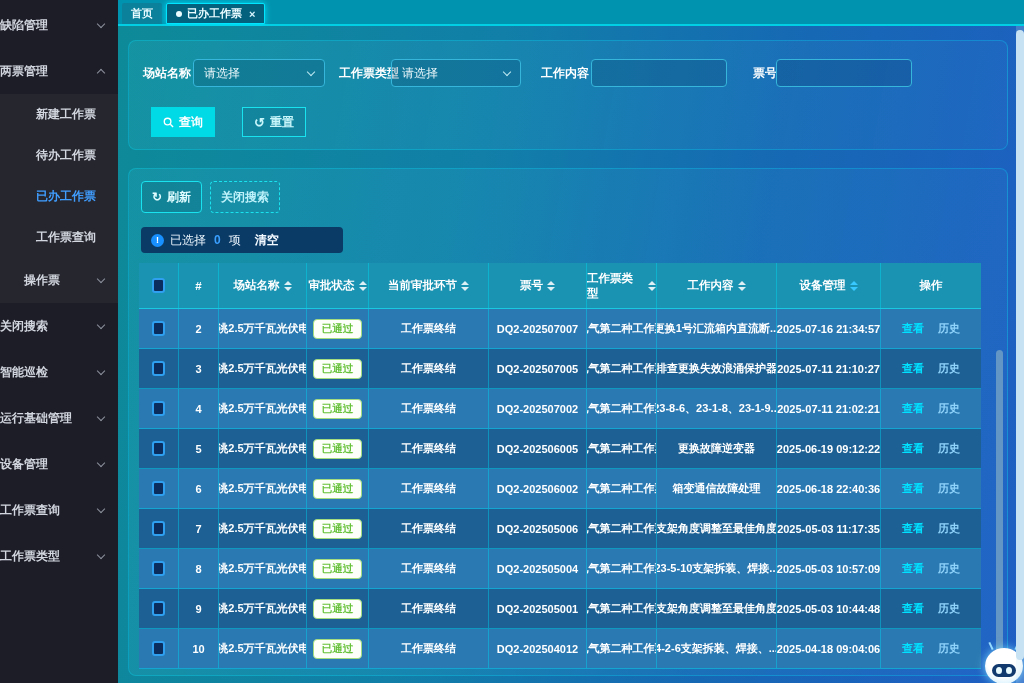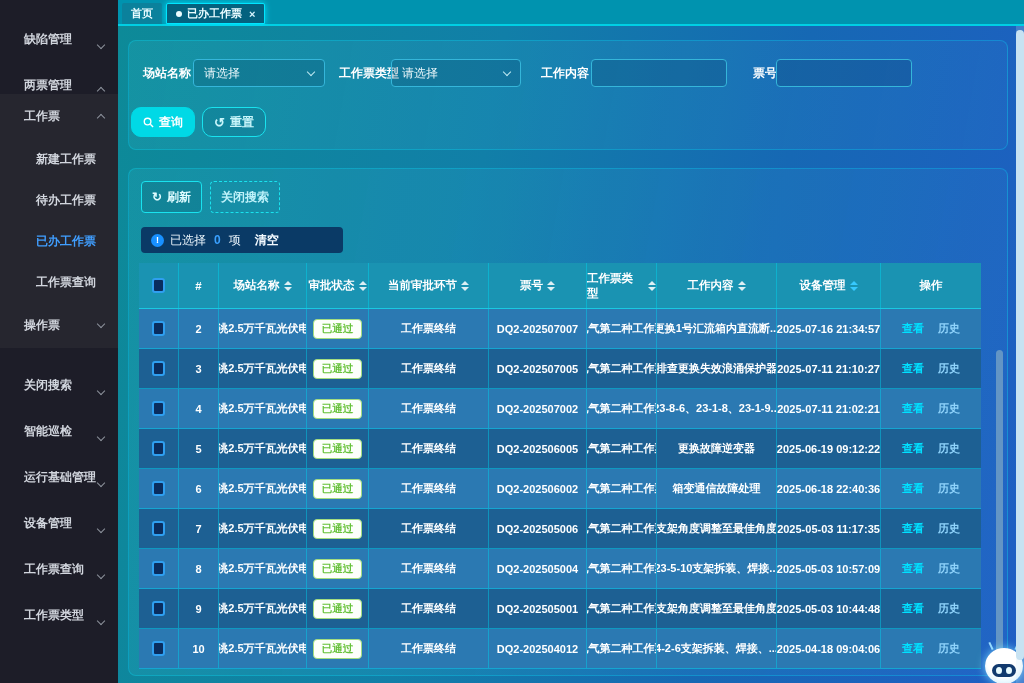--- a/index.html
+++ b/index.html
@@ -5,21 +5,21 @@
   * { margin:0; padding:0; box-sizing:border-box; }
   html,body { width:1024px; height:683px; overflow:hidden; }
   body { font-family:"Liberation Sans","DejaVu Sans",sans-serif; }
   .app { position:relative; width:1024px; height:683px; background:#0e7fa4; overflow:hidden; }
 
   
   .sidebar { position:absolute; left:0; top:0; width:118px; height:683px;
     background:#1d1d28; padding-top:2px; z-index:5; }
   .side-item { position:relative; display:flex; align-items:center; color:#d2d6de;
     font-size:12px; font-weight:700; cursor:pointer; white-space:nowrap; }
-  .side-item.lv1 { height:46px; padding-left:24px;align-items:flex-end; }
+  .side-item.lv1 { height:46px; padding-left:0; }
   .side-item.lv2 { height:45px; padding-left:24px; }
   .side-item.lv3 { height:41px; padding-left:36px; font-weight:700; }
   .side-item.active { color:#409eff; }
   .submenu { background:#26262f; }
   .chev { position:absolute; right:14px; width:6px; height:6px;
     border-right:1.5px solid #8d929c; border-bottom:1.5px solid #8d929c; }
   .chev.down { transform:rotate(45deg); margin-top:-3px; }
   .chev.up { transform:rotate(-135deg); margin-top:3px; }
 
   
@@ -47,21 +47,21 @@
     font-size:12px; font-weight:700; }
   .f-select,.f-input { position:absolute; top:0; height:28px; border:1px solid #35b6da;
     border-radius:4px; background:rgba(4,48,84,.20); color:#e9f6fa; font-size:12px;
     display:flex; align-items:center; padding:0 10px; }
   .f-select .schev { position:absolute; right:10px; width:6px; height:6px;
     border-right:1.5px solid #bfe9f2; border-bottom:1.5px solid #bfe9f2; transform:rotate(45deg); margin-top:-3px; }
   .f-input input { width:100%; border:none; outline:none; background:transparent; color:#e9f6fa; font-size:12px; }
 
   .btn-row { position:absolute; top:66px; left:2px; display:flex; gap:7px; }
   .btn { height:30px; display:flex; align-items:center; gap:5px; padding:0 11px;
-    font-size:12px; font-weight:700; border-radius:10px; cursor:pointer; }
+    font-size:12px; font-weight:700; border-radius:0; cursor:pointer;margin-left:20px; }
   .btn-primary { background:#00d9e6; color:#ffffff; border:1px solid #00d9e6; }
   .btn-ghost { background:rgba(0,60,80,.10); color:#c9f6fb; border:1px solid #19e3ef; }
   .btn .uicon { font-size:13px; line-height:1; }
 
   
   .toolbar { position:absolute; top:12px; left:12px; display:flex; gap:8px; }
   .btn-refresh { height:32px; display:flex; align-items:center; gap:5px; padding:0 10px;
     border:1px solid #19e3ef; border-radius:4px; color:#dffcff; font-size:12px; font-weight:700;
     background:rgba(0,40,60,.12); cursor:pointer; }
   .btn-closesearch { height:32px; display:flex; align-items:center; padding:0 10px;
@@ -128,24 +128,20 @@
   <aside class="sidebar" id="sidebar">
       <div class="side-item lv1">
         <span>缺陷管理</span>
         <i class="chev down"></i>
       </div>
       <div class="side-item lv1">
         <span>两票管理</span>
         <i class="chev up"></i>
       </div>
       <div class="submenu">
-        <div class="side-item lv2">
-          <span>工作票</span>
-          <i class="chev up"></i>
-        </div>
         <div class="side-item lv3">
           <span>新建工作票</span>
         </div>
         <div class="side-item lv3">
           <span>待办工作票</span>
         </div>
         <div class="side-item lv3 active">
           <span>已办工作票</span>
         </div>
         <div class="side-item lv3">

